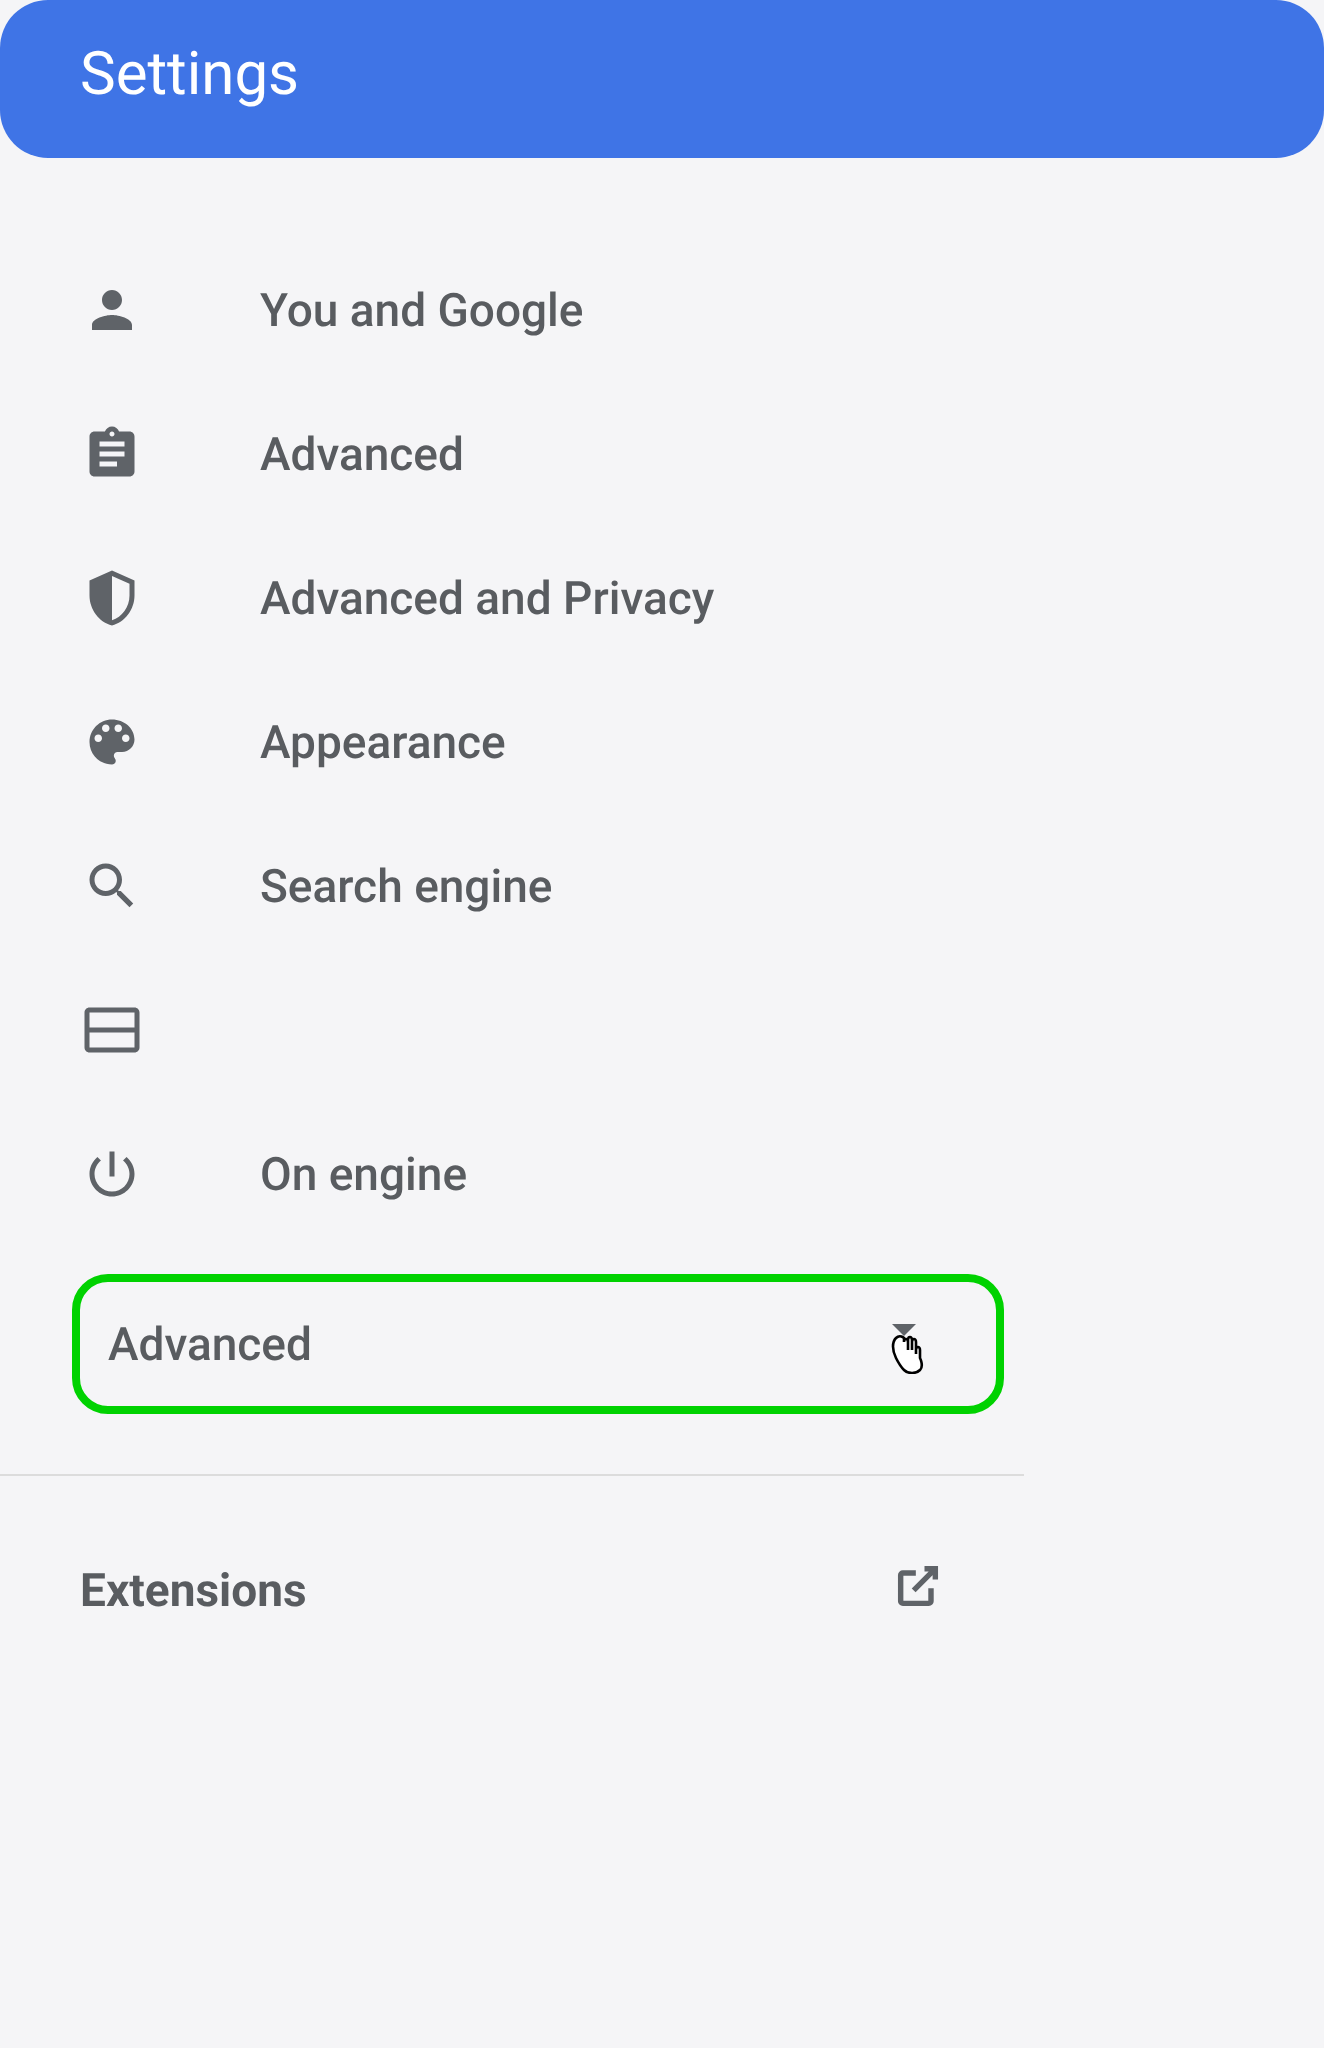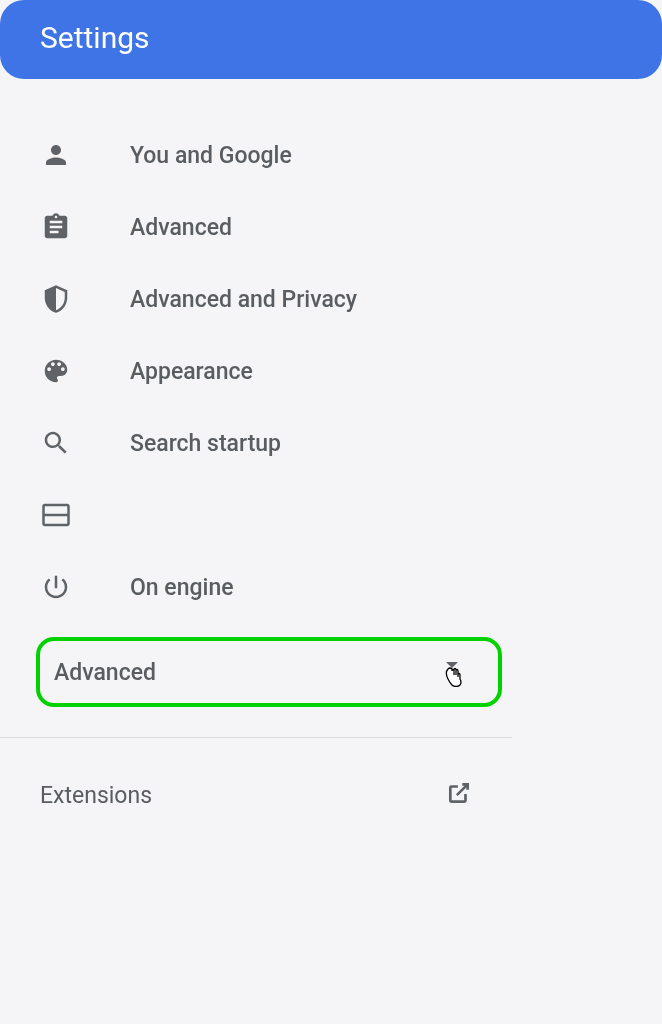--- a/index.html
+++ b/index.html
@@ -74,21 +74,21 @@
     .footer-item {
       display: flex;
       align-items: center;
       justify-content: space-between;
       padding: 22px 0;
       padding-right: 190px;
       cursor: pointer;
     }
     .footer-item .label {
       font-size: 23px;
-      font-weight: 400;
+      font-weight: 700;
       color: #595c60;
       text-align: center;
     }
     .external-icon svg { fill: none; stroke: #5f6368; stroke-width: 2.5; }
   </style>
 </head>
 <body>
 
 <div class="header">
   <span>Settings</span>
@@ -131,21 +131,21 @@
     </span>
     <span class="label">Appearance</span>
   </div>
 
   <div class="menu-item">
     <span class="icon">
       <svg width="30" height="30" viewBox="0 0 24 24">
           <path d="M15.5 14h-.79l-.28-.27C15.41 12.59 16 11.11 16 9.5 16 5.91 13.09 3 9.5 3S3 5.91 3 9.5 5.91 16 9.5 16c1.61 0 3.09-.59 4.23-1.57l.27.28v.79l5 4.99L20.49 19l-4.99-5zm-6 0C7.01 14 5 11.99 5 9.5S7.01 5 9.5 5 14 7.01 14 9.5 11.99 14 9.5 14z"></path>
         </svg>
     </span>
-    <span class="label">Search startup</span>
+    <span class="label">Search engine</span>
   </div>
 
   <div class="menu-item">
     <span class="icon">
       <svg width="30" height="30" viewBox="0 0 24 24">
           <path d="M21 3H3c-1.1 0-2 .9-2 2v14c0 1.1.9 2 2 2h18c1.1 0 2-.9 2-2V5c0-1.1-.9-2-2-2zm0 16H3v-6h18v6zm0-8H3V5h18v6z"></path>
         </svg>
     </span>
   </div>
 

